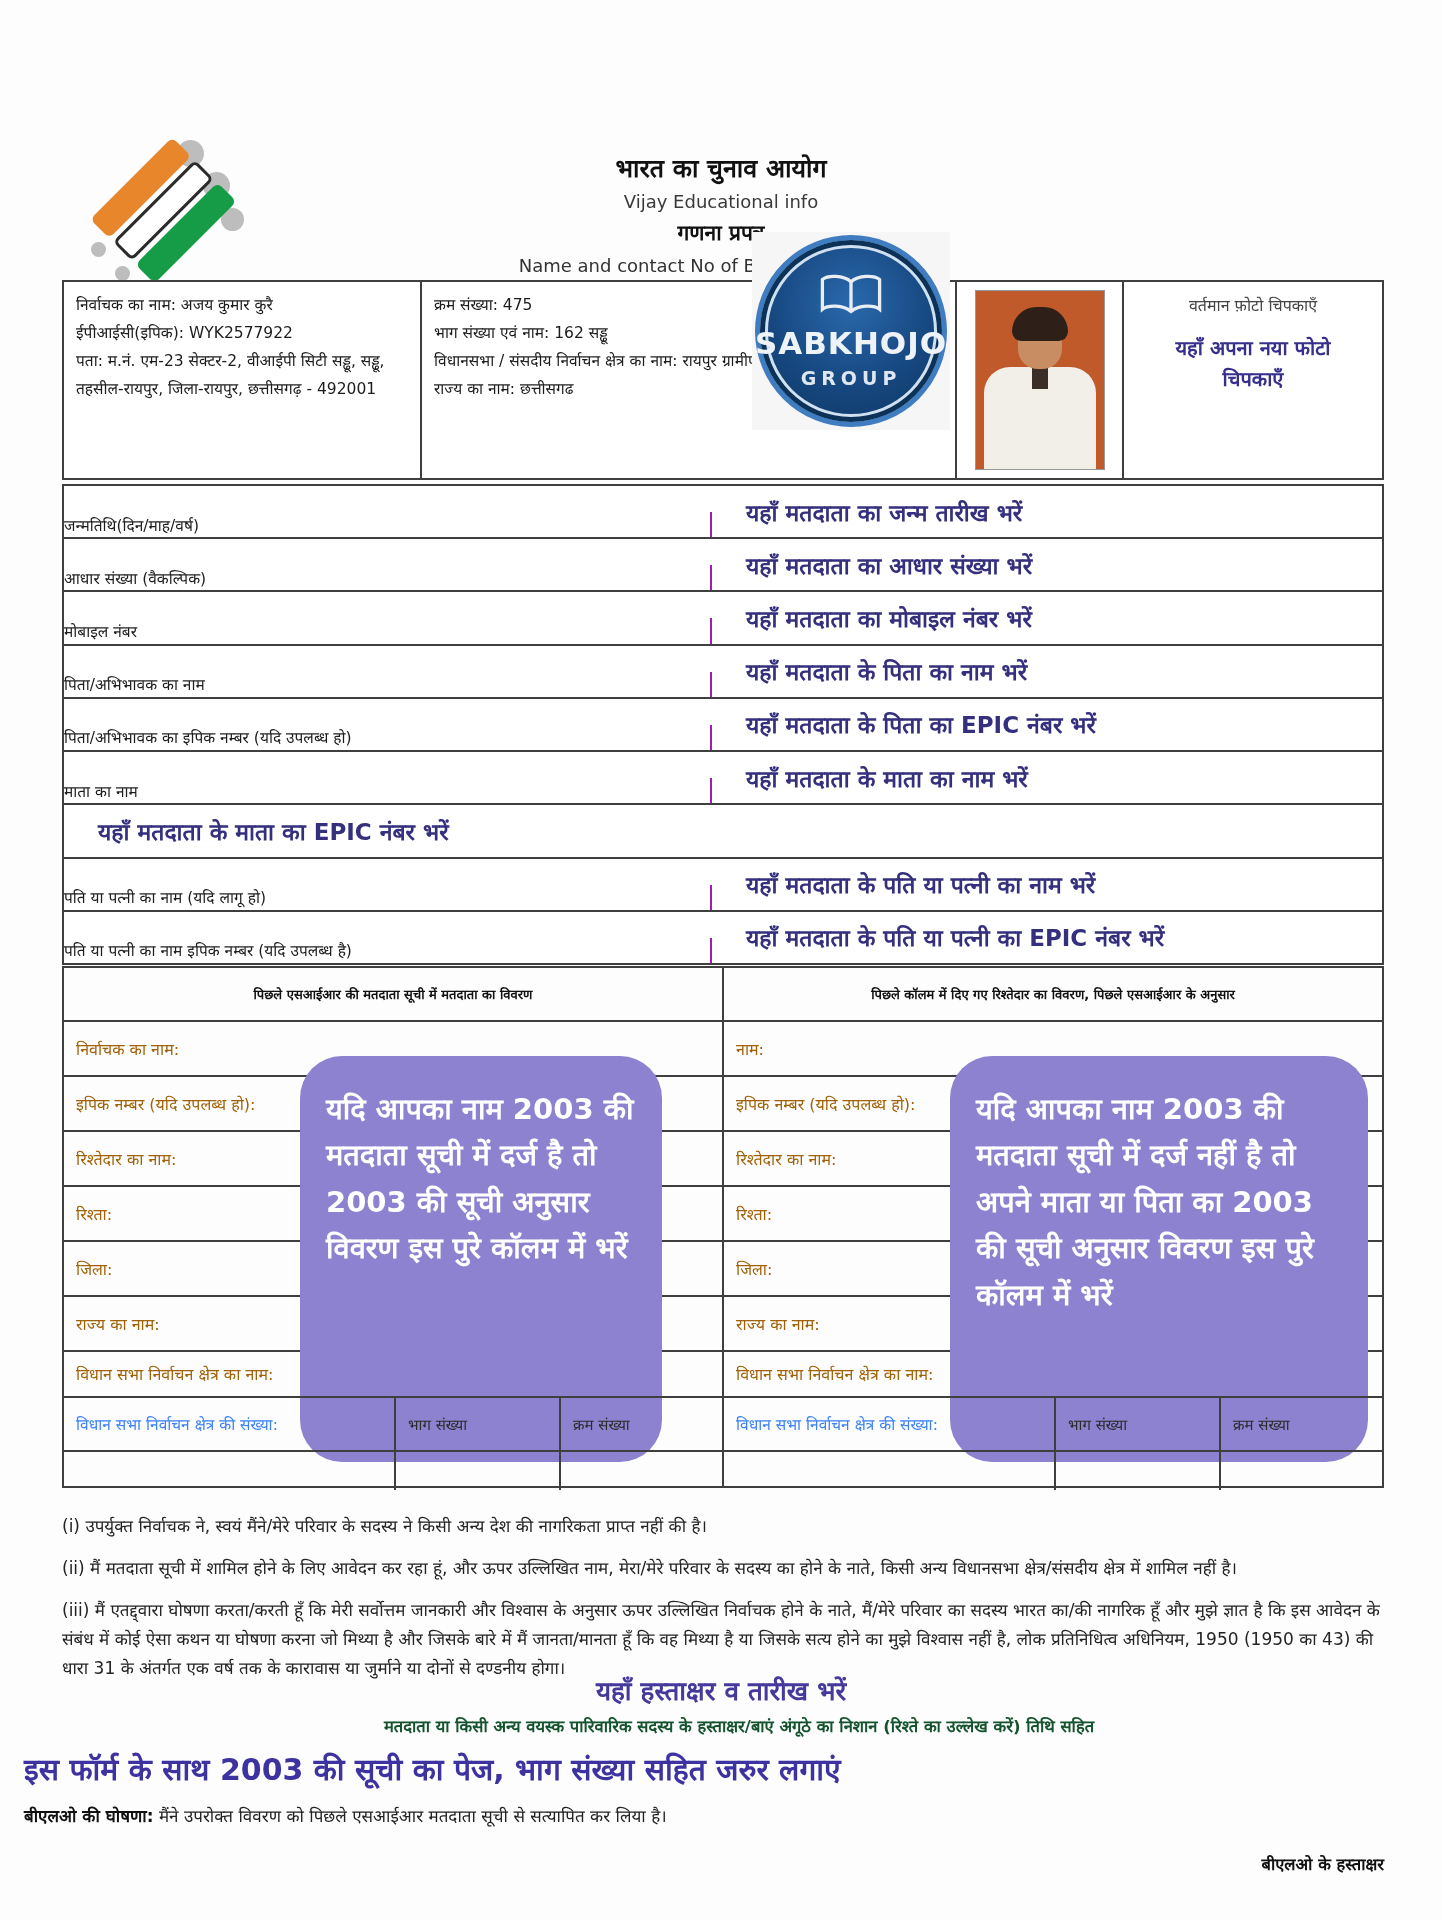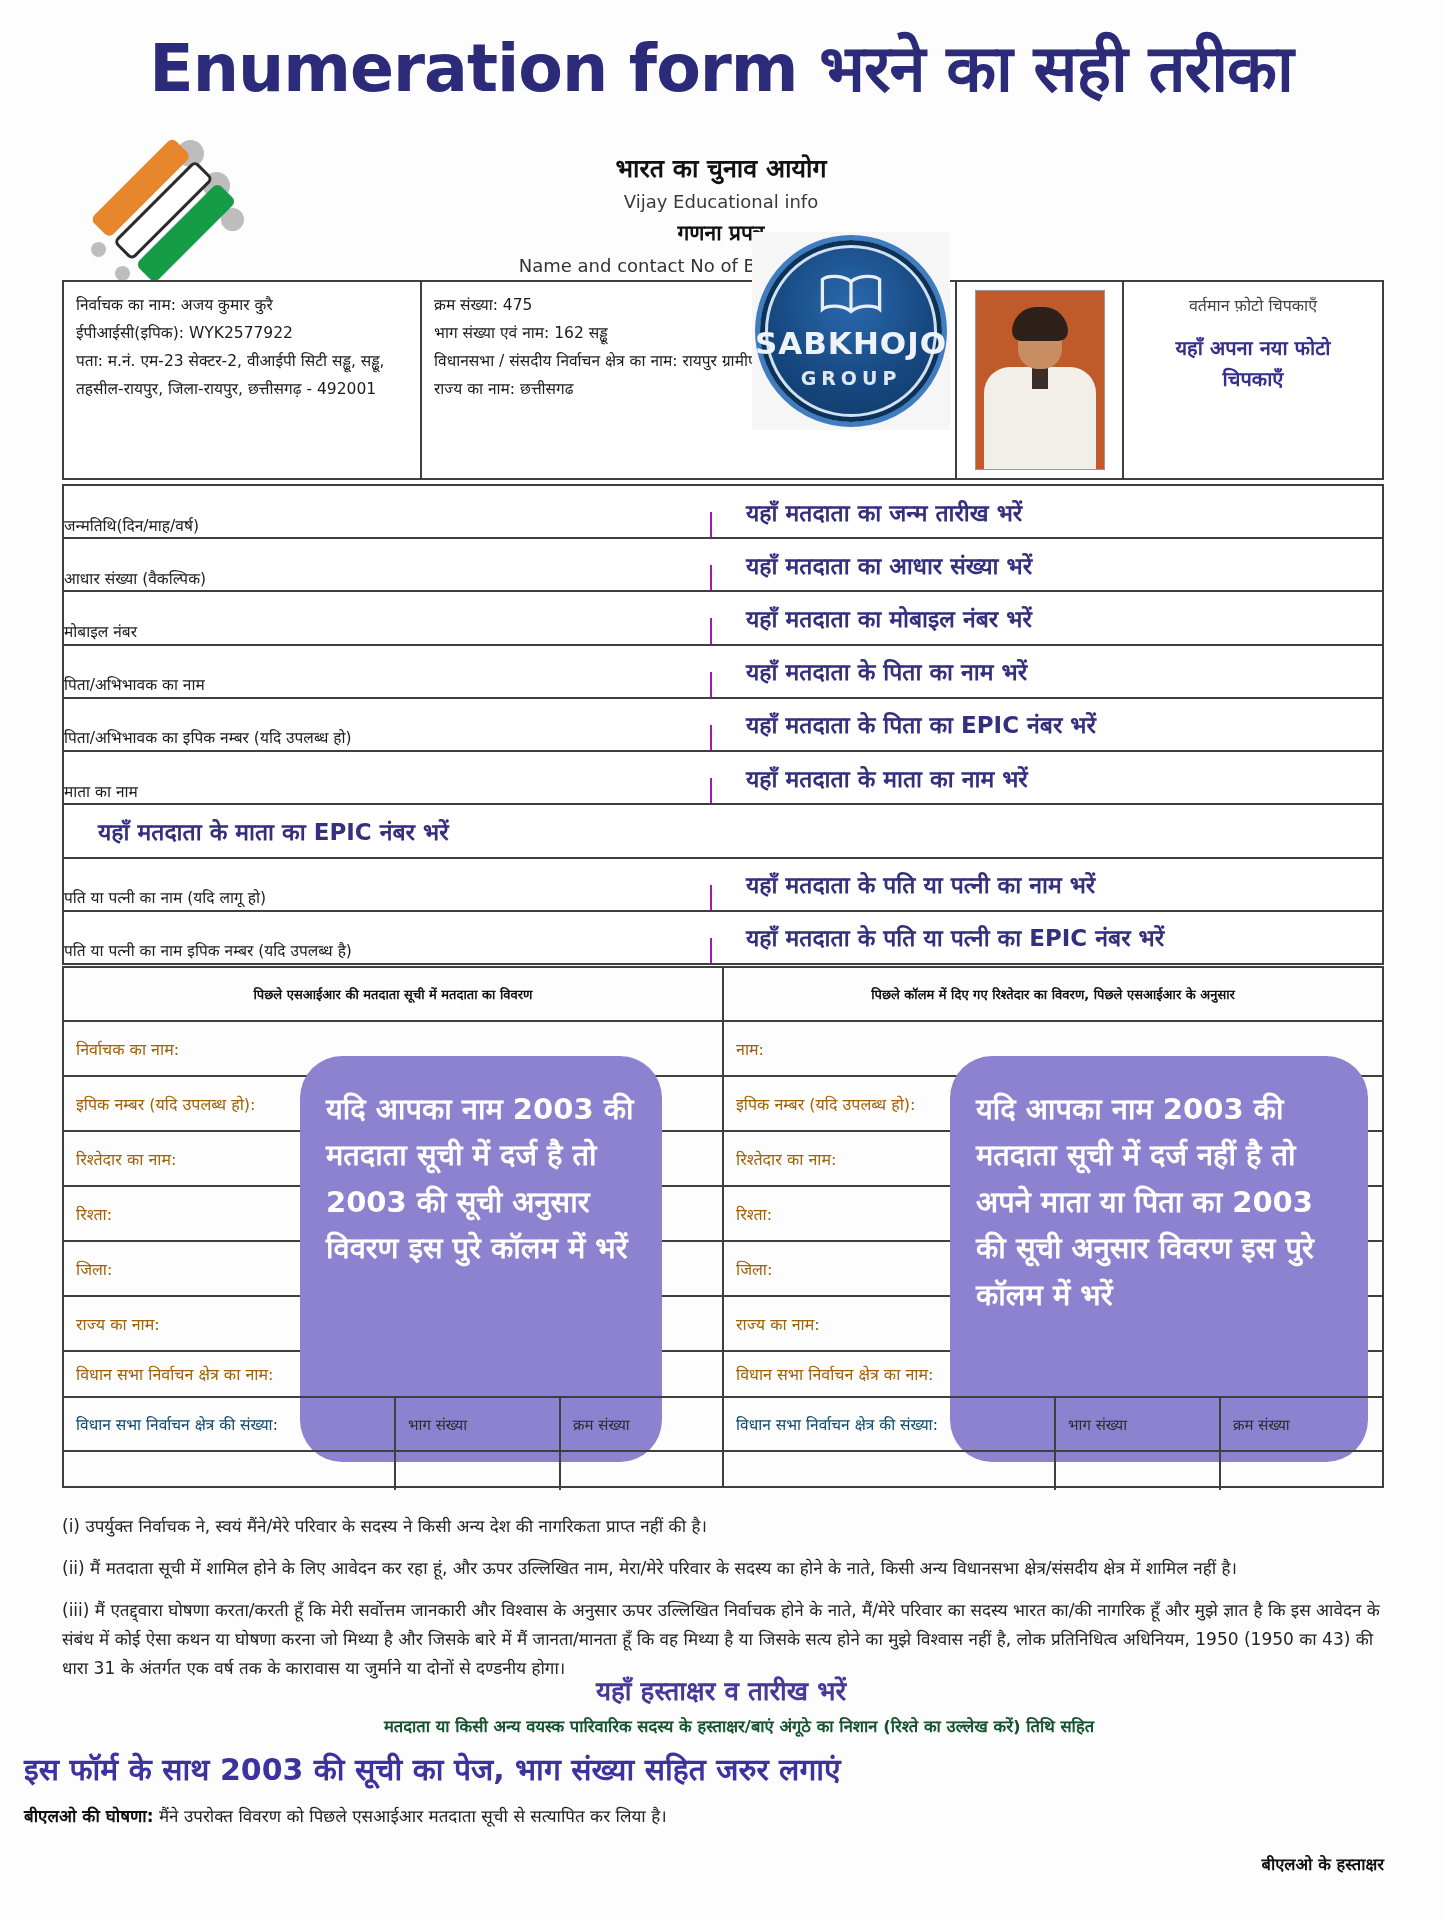--- a/index.html
+++ b/index.html
@@ -72,39 +72,38 @@
   
   .callout{position:absolute;z-index:6;background:#8d82cf;border-radius:42px;color:#ffffff;
     font-size:29px;font-weight:bold;line-height:1.6;padding:30px 26px;box-sizing:border-box;}
   .callout.left{left:300px;top:1056px;width:362px;height:406px;}
   .callout.right{left:950px;top:1056px;width:418px;height:406px;}
   
   .t3-overlay{position:absolute;z-index:7;left:0;width:100%;top:428px;box-sizing:border-box;}
   .ov-row{display:grid;grid-template-columns:330px 165px 1fr;border-top:2px solid #3f3f3f;box-sizing:border-box;}
   .ov-row.main{height:54px;}
   .ov-row.empty{height:40px;}
-  .ov-cell{display:flex;align-items:center;padding-left:12px;font-size:15.5px;color:#0c4a6e;box-sizing:border-box;}
+  .ov-cell{display:flex;align-items:center;padding-left:12px;font-size:15.5px;color:#3b82f6;box-sizing:border-box;}
   .ov-cell.sub{border-left:2px solid #3f3f3f;font-size:15px;color:#2b2b2b;}
   
   .decl{position:absolute;left:62px;top:1512px;width:1322px;font-size:17px;color:#242424;line-height:1.7;}
   .decl p{margin:0 0 13px 0;}
   
   .sign-here{position:absolute;left:0;top:1672px;width:100%;text-align:center;font-size:26px;font-weight:bold;color:#453a9b;}
   .sign-note{position:absolute;right:58px;top:1714px;width:1000px;text-align:left;font-size:16.5px;font-weight:bold;color:#14532d;}
   .attach-note{position:absolute;left:24px;top:1748px;font-size:30px;font-weight:800;color:#3d33a0;}
   .blo-decl{position:absolute;left:24px;top:1804px;font-size:17px;color:#222;}
   .blo-decl b{font-weight:800;color:#111;}
   .blo-sign{position:absolute;right:58px;top:1852px;font-size:16.5px;font-weight:bold;color:#111;}
 </style>
 </head>
 <body>
 
 <div class="page">
 
-  <h1 class="main-title">Enumeration form भरने का सही तरीका</h1>
 
   <div class="eci-logo">
     <span class="dot d1"></span>
     <span class="dot d2"></span>
     <span class="dot d3"></span>
     <span class="dot d4"></span>
     <span class="dot d5"></span>
     <div class="stripes">
       <span class="s orange"></span>
         <span class="s white"></span>

